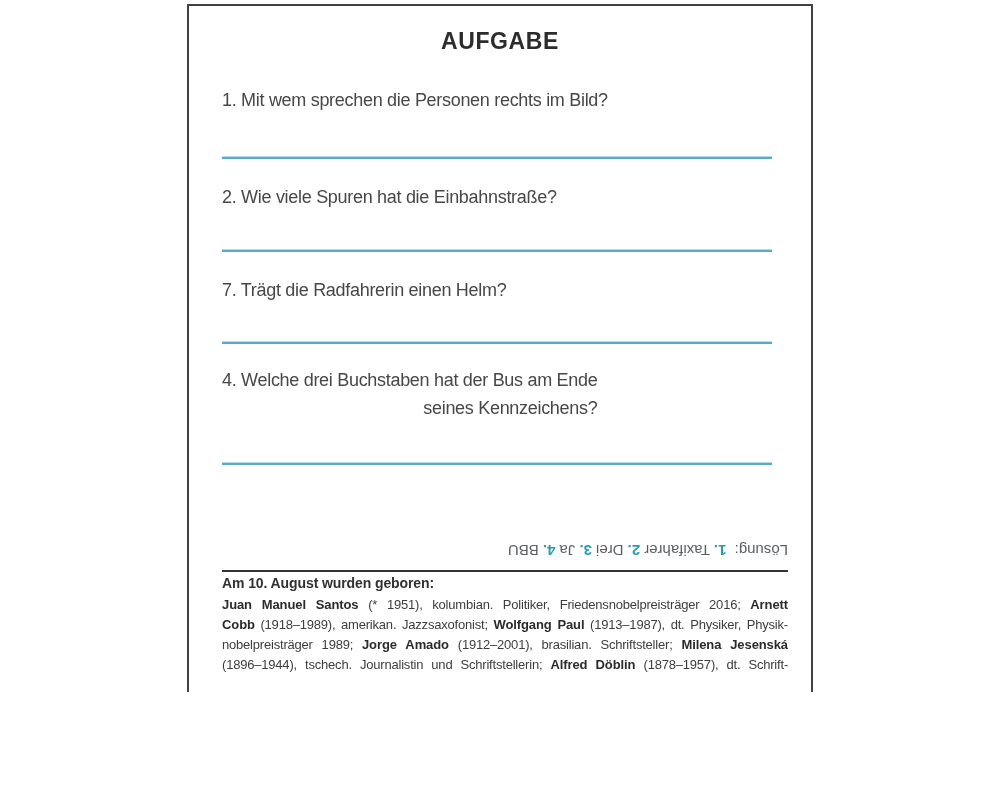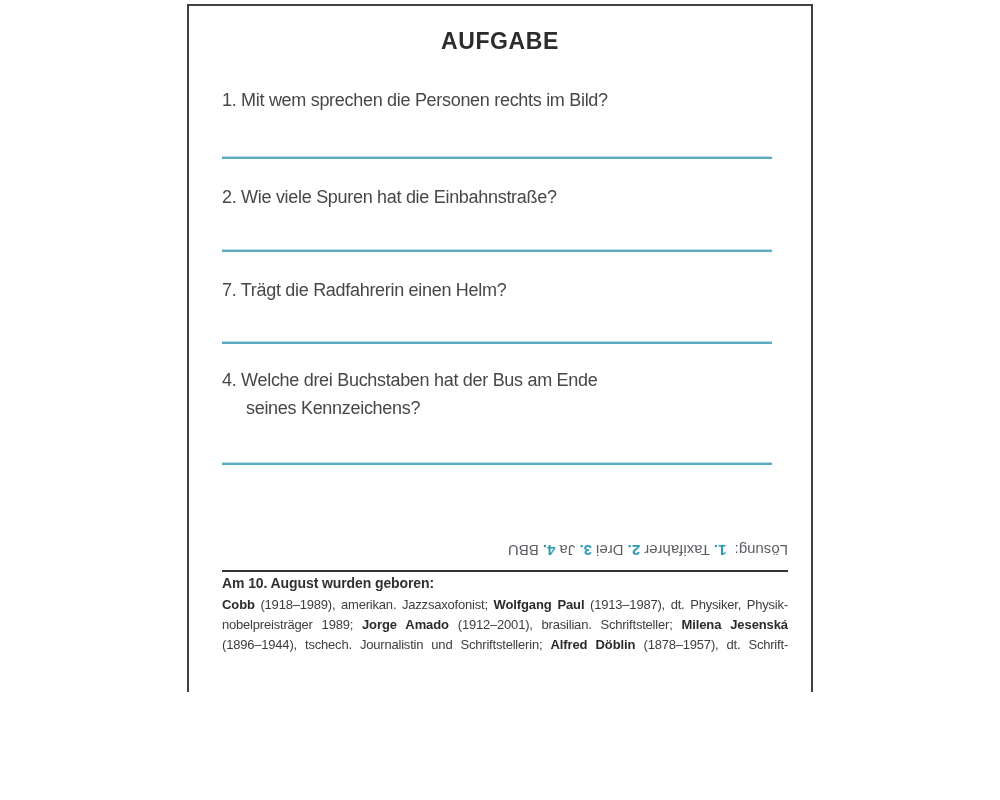--- a/index.html
+++ b/index.html
@@ -39,21 +39,21 @@
     font-weight: 400;
     letter-spacing: -0.3px;
     line-height: 28px;
     color: #474747;
     white-space: nowrap;
   }
   .q1 { top: 80px; }
   .q2 { top: 177px; }
   .q3 { top: 270px; }
   .q4 { top: 360px; }
-  .q4-cont { padding-left: 24px; }
+  .q4-cont { padding-left: 24px; text-align: right; }
   .aline {
     position: absolute;
     left: 33px;
     width: 550px;
     height: 2px;
     background: #58abc0;
     box-shadow: 0 -1px 0 rgba(141, 199, 212, 0.6);
   }
   .l1 { top: 151px; }
   .l2 { top: 244px; }
@@ -149,20 +149,21 @@
     </div>
     <div class="aline l4"></div>
 
     <div class="solution"><span>Lösung: </span><span class="accent">1.</span><span> Taxifahrer</span><span class="accent">2.</span><span> Drei</span><span class="accent">3.</span><span> Ja</span><span class="accent">4.</span><span> BBU</span></div>
 
     <div class="rule"></div>
 
     <div class="bheading">Am 10. August wurden geboren:</div>
 
     <div class="bio">
+      <div class="bio-line"><span class="b">Juan Manuel Santos</span><span> (* 1951), kolumbian. Politiker, Friedensnobelpreisträger 2016; </span><span class="b">Arnett</span></div>
       <div class="bio-line"><span class="b">Cobb</span><span> (1918–1989), amerikan. Jazzsaxofonist; </span><span class="b">Wolfgang Paul</span><span> (1913–1987), dt. Physiker, Physik-</span></div>
       <div class="bio-line"><span>nobelpreisträger 1989; </span><span class="b">Jorge Amado</span><span> (1912–2001), brasilian. Schriftsteller; </span><span class="b">Milena Jesenská</span></div>
       <div class="bio-line"><span>(1896–1944), tschech. Journalistin und Schriftstellerin; </span><span class="b">Alfred Döblin</span><span> (1878–1957), dt. Schrift-</span></div>
     </div>
 
     <div class="footer">Brain Jogging 2025</div>
 
   </div>
 </div>
 

